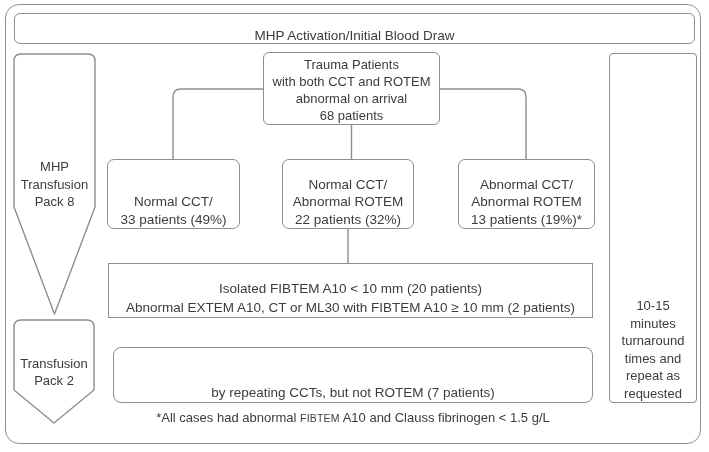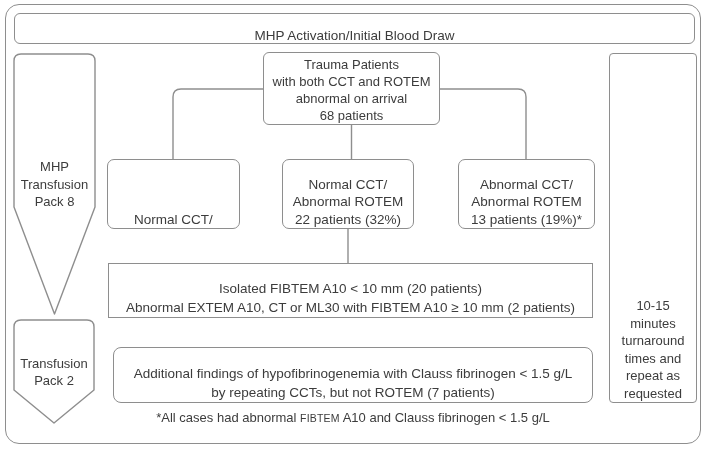--- a/index.html
+++ b/index.html
@@ -114,39 +114,39 @@
 
   <div id="trauma-box" class="box">
     <span class="line">Trauma Patients</span>
     <span class="line">with both CCT and ROTEM</span>
     <span class="line">abnormal on arrival</span>
     <span class="line">68 patients</span>
   </div>
 
   <div id="branch-0" class="box branch-box">
     <span class="line">Normal CCT/</span>
+    <span class="line">33 patients (49%)</span>
   </div>
   <div id="branch-1" class="box branch-box">
     <span class="line">Normal CCT/</span>
     <span class="line">Abnormal ROTEM</span>
     <span class="line">22 patients (32%)</span>
   </div>
   <div id="branch-2" class="box branch-box">
     <span class="line">Abnormal CCT/</span>
     <span class="line">Abnormal ROTEM</span>
     <span class="line">13 patients (19%)*</span>
   </div>
 
   <div id="rotem-findings-box" class="box">
     <span class="line">Isolated FIBTEM A10 &lt; 10 mm (20 patients)</span>
     <span class="line">Abnormal EXTEM A10, CT or ML30 with FIBTEM A10 ≥ 10 mm (2 patients)</span>
   </div>
 
   <div id="additional-findings-box" class="box">
-    <span class="line">Additional findings of hypofibrinogenemia with Clauss fibrinogen &lt; 1.5 g/L</span>
     <span class="line">by repeating CCTs, but not ROTEM (7 patients)</span>
   </div>
 
   <div id="turnaround-box" class="box">
     <span class="line">10-15</span>
     <span class="line">minutes</span>
     <span class="line">turnaround</span>
     <span class="line">times and</span>
     <span class="line">repeat as</span>
     <span class="line">requested</span>

